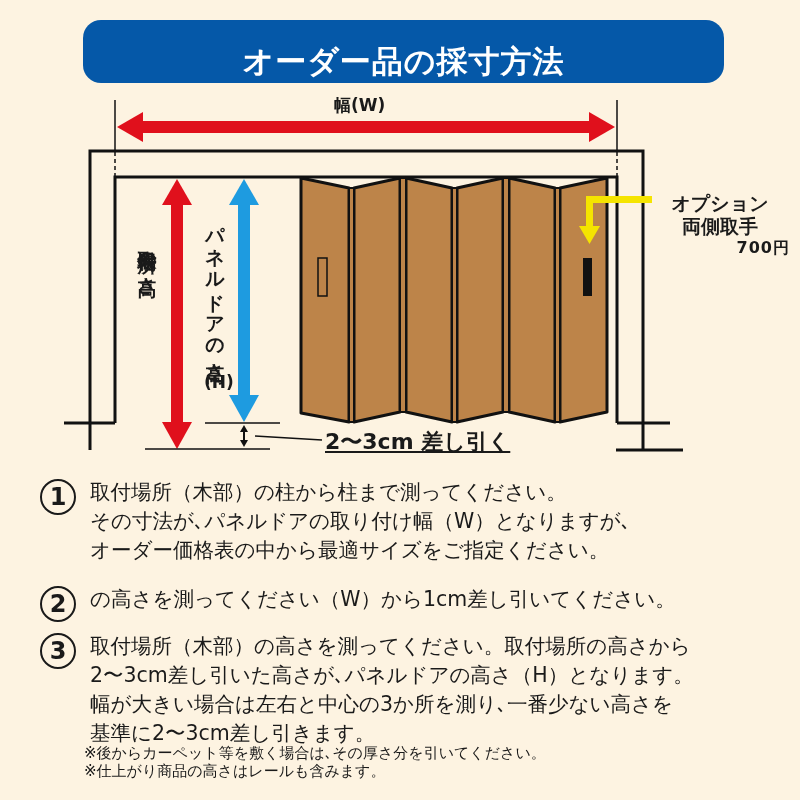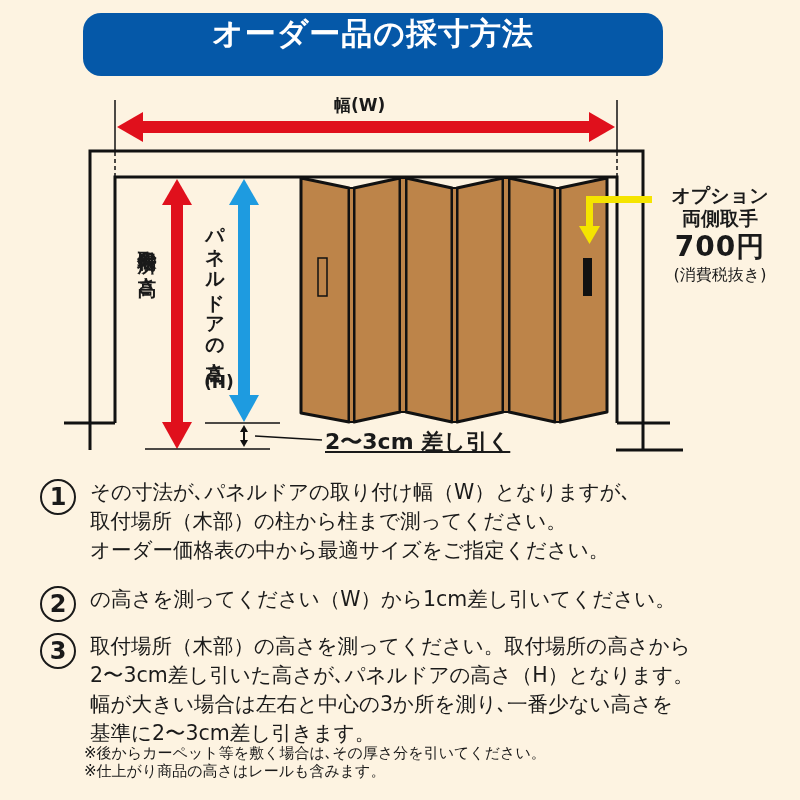--- a/index.html
+++ b/index.html
@@ -4,39 +4,39 @@
 <style>
   html, body { margin: 0; padding: 0; }
   body {
     width: 800px; height: 800px; overflow: hidden;
     background: #fdf3e1;
     font-family: "DejaVu Sans", "Liberation Sans", sans-serif;
     color: #1a1a1a;
     position: relative;
   }
   .title-banner {
-    position: absolute; left: 83px; top: 13px; width: 580px; height: 63px;
+    position: absolute; left: 83px; top: 20px; width: 641px; height: 63px;
     background: #0558a8; border-radius: 18px;
-    display: flex; align-items: flex-start; justify-content: center;
+    display: flex; align-items: flex-end; justify-content: center;
   }
   .title-banner span {
     color: #ffffff; font-size: 31px; font-weight: bold; letter-spacing: 1px;
   }
   svg.diagram { position: absolute; left: 0; top: 0; }
   .vlabel {
     position: absolute; writing-mode: vertical-rl; text-orientation: upright;
     font-weight: bold; color: #1a1a1a; letter-spacing: 1px;
   }
   .option-label {
-    position: absolute; left: 650px; top: 184px; width: 140px;
+    position: absolute; left: 650px; top: 192px; width: 140px;
     text-align: center; font-weight: bold; line-height: 1.22;
   }
   .option-label .l1 { font-size: 19px; display: block; }
   .option-label .l2 { font-size: 19px; display: block; }
-  .option-label .l3 { font-size: 28px; display: block; letter-spacing: 1px; }
+  .option-label .l3 { font-size: 16px; display: block; letter-spacing: 1px; text-align: right; }
   .option-label .l4 { font-size: 16px; display: block; font-weight: normal; }
   .deduct-label {
     position: absolute; left: 325px; top: 427px; font-size: 22px; font-weight: bold; text-decoration: underline;
   }
   .width-label {
     position: absolute; left: 334px; top: 94px; font-size: 17px; font-weight: bold;
   }
   .steps { position: absolute; left: 38px; top: 478px; width: 760px; }
   .step { position: relative; padding-left: 52px; font-size: 20.5px; line-height: 29px; }
   .step .num {
@@ -150,28 +150,27 @@
 <div class="vlabel" style="left:135px; top:236px; font-size:19px;">取付場所の高さ</div>
 <div class="vlabel" style="left:203px; top:213px; font-size:19px;">パネルドアの高さ</div>
 <div style="position:absolute; left:204px; top:372px; font-size:17px; font-weight:bold;">(H)</div>
 
 <div class="deduct-label">2〜3cm 差し引く</div>
 
 <div class="option-label">
   <span class="l1">オプション</span>
   <span class="l2">両側取手</span>
   <span class="l3">700円</span>
-  <span class="l4">(消費税抜き)</span>
 </div>
 
 <div class="steps">
   <div class="step step1">
     <div class="num">1</div>
+    <p>取付場所（木部）の柱から柱まで測ってください。</p>
     <p>その寸法が､パネルドアの取り付け幅（W）となりますが､</p>
-    <p>取付場所（木部）の柱から柱まで測ってください。</p>
     <p>オーダー価格表の中から最適サイズをご指定ください。</p>
   </div>
   <div class="step step2">
     <div class="num">2</div>
     <p>の高さを測ってください（W）から1cm差し引いてください。</p>
   </div>
   <div class="step step3">
     <div class="num">3</div>
     <p>取付場所（木部）の高さを測ってください。取付場所の高さから</p>
     <p>2〜3cm差し引いた高さが､パネルドアの高さ（H）となります。</p>

